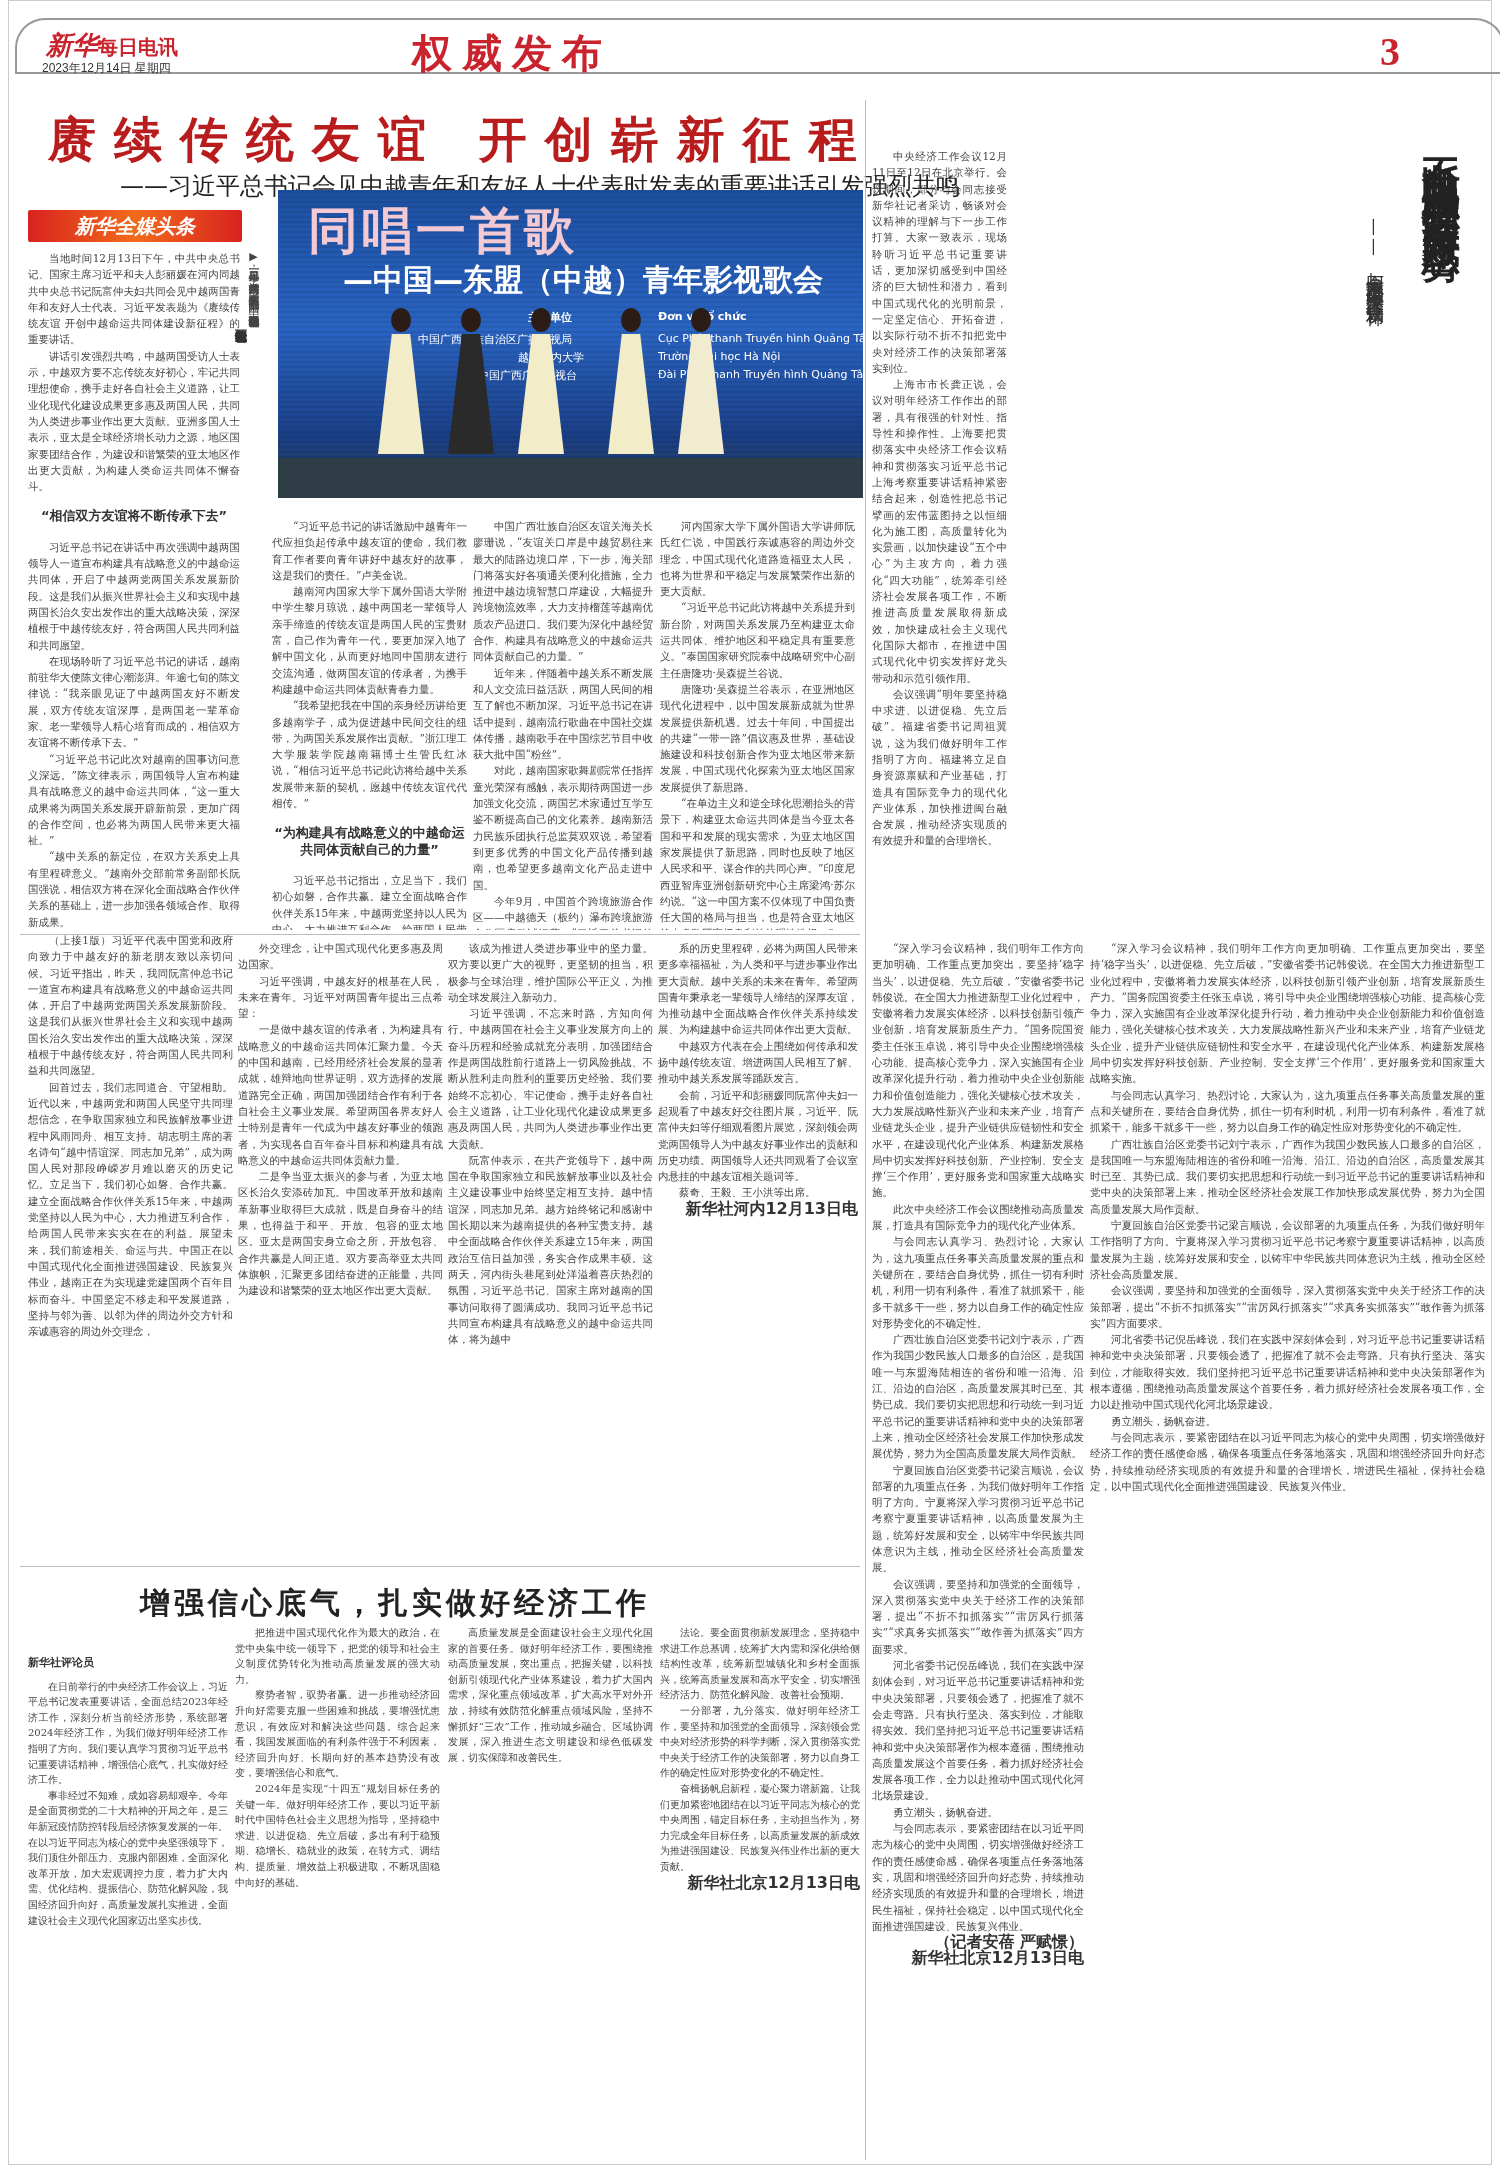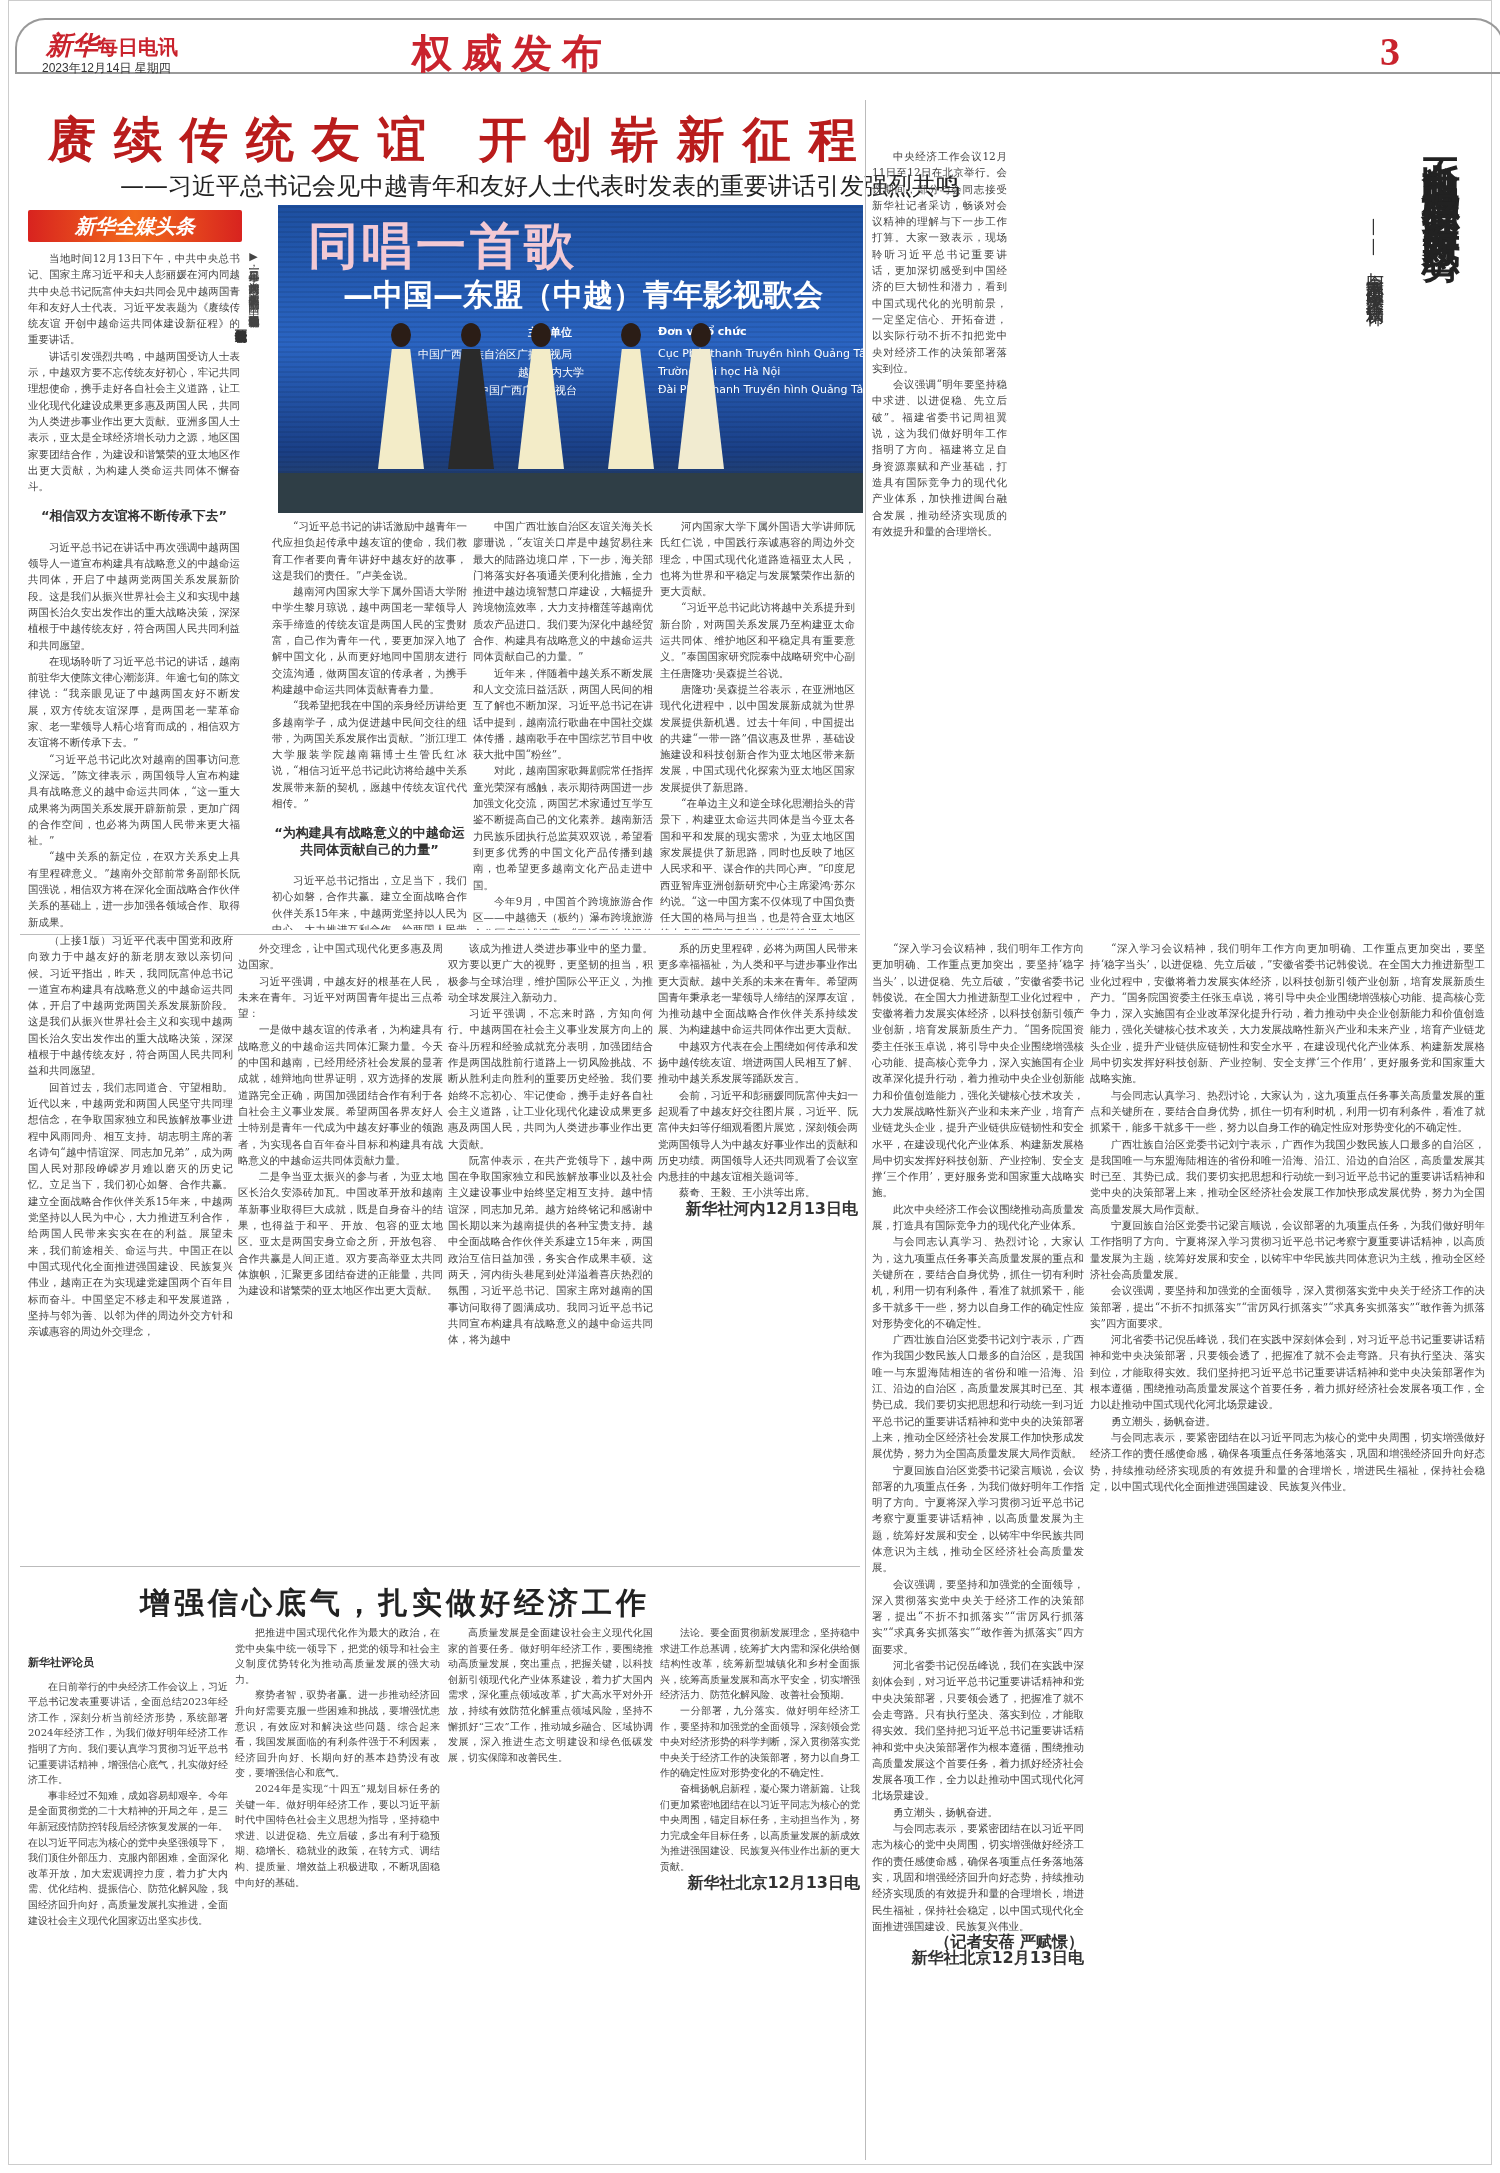--- a/index.html
+++ b/index.html
@@ -15,21 +15,21 @@
 
   .headline { position: absolute; left: 48px; top: 108px; font-size: 48px; font-weight: bold; color: #b91c1c; letter-spacing: 18px; font-family: "DejaVu Serif", serif; white-space: nowrap; }
   .subhead { position: absolute; left: 120px; top: 170px; font-size: 24px; color: #222; font-family: "DejaVu Sans", sans-serif; white-space: nowrap; }
 
   .banner { position: absolute; left: 28px; top: 210px; width: 214px; height: 32px; background: linear-gradient(90deg,#d8231f,#f26a1b,#d8231f); color: #fff; font-size: 20px; font-weight: bold; font-style: italic; text-align: center; line-height: 32px; border-radius: 2px; font-family: "DejaVu Sans", sans-serif; }
 
   .col { position: absolute; font-size: 10.5px; line-height: 16.3px; color: #444; text-align: justify; overflow: hidden; font-family: "DejaVu Serif", serif; }
   .col p { text-indent: 2em; }
   .subheading { font-family: "DejaVu Sans", sans-serif; font-weight: bold; font-size: 13px; color: #333; text-align: center; margin: 14px 0; text-indent: 0 !important; }
 
-  .photo { position: absolute; left: 278px; top: 205px; width: 585px; height: 308px; background: linear-gradient(180deg,#1d4fa0 0%,#2a64c2 45%,#1a3f86 80%,#2b3e52 100%); overflow: hidden; text-align: center; }
+  .photo { position: absolute; left: 278px; top: 190px; width: 585px; height: 308px; background: linear-gradient(180deg,#1d4fa0 0%,#2a64c2 45%,#1a3f86 80%,#2b3e52 100%); overflow: hidden; text-align: center; }
   .photo .stripes { position: absolute; inset: 0; background: repeating-linear-gradient(0deg, rgba(0,0,0,0.08) 0 2px, transparent 2px 5px); }
   .photo .p-title { position: absolute; left: 30px; top: 8px; font-size: 50px; font-weight: bold; color: #f3c9d4; font-family: "DejaVu Sans", sans-serif; letter-spacing: 4px; }
   .photo .p-sub { position: absolute; left: 65px; top: 70px; font-size: 30px; font-weight: bold; color: #fff; font-family: "DejaVu Sans", sans-serif; white-space: nowrap; }
   .photo .p-org { position: absolute; font-size: 11px; color: #fff; font-family: "DejaVu Sans", sans-serif; white-space: nowrap; }
   .singer { position: absolute; bottom: 40px; width: 46px; height: 150px; }
   .singer .head { width: 20px; height: 24px; background: #2b1d16; border-radius: 50%; margin: 0 auto; }
   .singer .dress { width: 46px; height: 120px; margin-top: 2px; clip-path: polygon(30% 0,70% 0,100% 100%,0 100%); }
   .stage { position: absolute; left: 0; bottom: 0; width: 100%; height: 40px; background: #2f3e46; }
 
   .caption-v { position: absolute; writing-mode: vertical-rl; font-size: 11px; line-height: 14px; color: #444; font-family: "DejaVu Serif", serif; }
@@ -183,20 +183,21 @@
   <p>奋楫扬帆启新程，凝心聚力谱新篇。让我们更加紧密地团结在以习近平同志为核心的党中央周围，锚定目标任务，主动担当作为，努力完成全年目标任务，以高质量发展的新成效为推进强国建设、民族复兴伟业作出新的更大贡献。</p>
   <p class="byline" style="text-indent:0;">新华社北京12月13日电</p>
 </div>
 
 <div class="rule-v" style="left:865px;top:100px;height:2060px;"></div>
 <div class="right-head">不断巩固和增强经济回升向好态势</div>
 <div class="right-sub">——与会同志谈贯彻落实中央经济工作会议精神</div>
 
 <div class="col" style="left:872px;top:148px;width:135px;height:790px;">
   <p>中央经济工作会议12月11日至12日在北京举行。会议期间，部分与会同志接受新华社记者采访，畅谈对会议精神的理解与下一步工作打算。大家一致表示，现场聆听习近平总书记重要讲话，更加深切感受到中国经济的巨大韧性和潜力，看到中国式现代化的光明前景，一定坚定信心、开拓奋进，以实际行动不折不扣把党中央对经济工作的决策部署落实到位。</p>
+  <p>上海市市长龚正说，会议对明年经济工作作出的部署，具有很强的针对性、指导性和操作性。上海要把贯彻落实中央经济工作会议精神和贯彻落实习近平总书记上海考察重要讲话精神紧密结合起来，创造性把总书记擘画的宏伟蓝图持之以恒细化为施工图，高质量转化为实景画，以加快建设“五个中心”为主攻方向，着力强化“四大功能”，统筹牵引经济社会发展各项工作，不断推进高质量发展取得新成效，加快建成社会主义现代化国际大都市，在推进中国式现代化中切实发挥好龙头带动和示范引领作用。</p>
   <p>会议强调“明年要坚持稳中求进、以进促稳、先立后破”。福建省委书记周祖翼说，这为我们做好明年工作指明了方向。福建将立足自身资源禀赋和产业基础，打造具有国际竞争力的现代化产业体系，加快推进闽台融合发展，推动经济实现质的有效提升和量的合理增长。</p>
 </div>
 
 <div class="col" style="left:872px;top:940px;width:212px;height:1140px;">
   <p>“深入学习会议精神，我们明年工作方向更加明确、工作重点更加突出，要坚持‘稳字当头’，以进促稳、先立后破，”安徽省委书记韩俊说。在全国大力推进新型工业化过程中，安徽将着力发展实体经济，以科技创新引领产业创新，培育发展新质生产力。“国务院国资委主任张玉卓说，将引导中央企业围绕增强核心功能、提高核心竞争力，深入实施国有企业改革深化提升行动，着力推动中央企业创新能力和价值创造能力，强化关键核心技术攻关，大力发展战略性新兴产业和未来产业，培育产业链龙头企业，提升产业链供应链韧性和安全水平，在建设现代化产业体系、构建新发展格局中切实发挥好科技创新、产业控制、安全支撑‘三个作用’，更好服务党和国家重大战略实施。</p>
   <p>此次中央经济工作会议围绕推动高质量发展，打造具有国际竞争力的现代化产业体系。</p>
   <p>与会同志认真学习、热烈讨论，大家认为，这九项重点任务事关高质量发展的重点和关键所在，要结合自身优势，抓住一切有利时机，利用一切有利条件，看准了就抓紧干，能多干就多干一些，努力以自身工作的确定性应对形势变化的不确定性。</p>
   <p>广西壮族自治区党委书记刘宁表示，广西作为我国少数民族人口最多的自治区，是我国唯一与东盟海陆相连的省份和唯一沿海、沿江、沿边的自治区，高质量发展其时已至、其势已成。我们要切实把思想和行动统一到习近平总书记的重要讲话精神和党中央的决策部署上来，推动全区经济社会发展工作加快形成发展优势，努力为全国高质量发展大局作贡献。</p>
   <p>宁夏回族自治区党委书记梁言顺说，会议部署的九项重点任务，为我们做好明年工作指明了方向。宁夏将深入学习贯彻习近平总书记考察宁夏重要讲话精神，以高质量发展为主题，统筹好发展和安全，以铸牢中华民族共同体意识为主线，推动全区经济社会高质量发展。</p>
   <p>会议强调，要坚持和加强党的全面领导，深入贯彻落实党中央关于经济工作的决策部署，提出“不折不扣抓落实”“雷厉风行抓落实”“求真务实抓落实”“敢作善为抓落实”四方面要求。</p>

